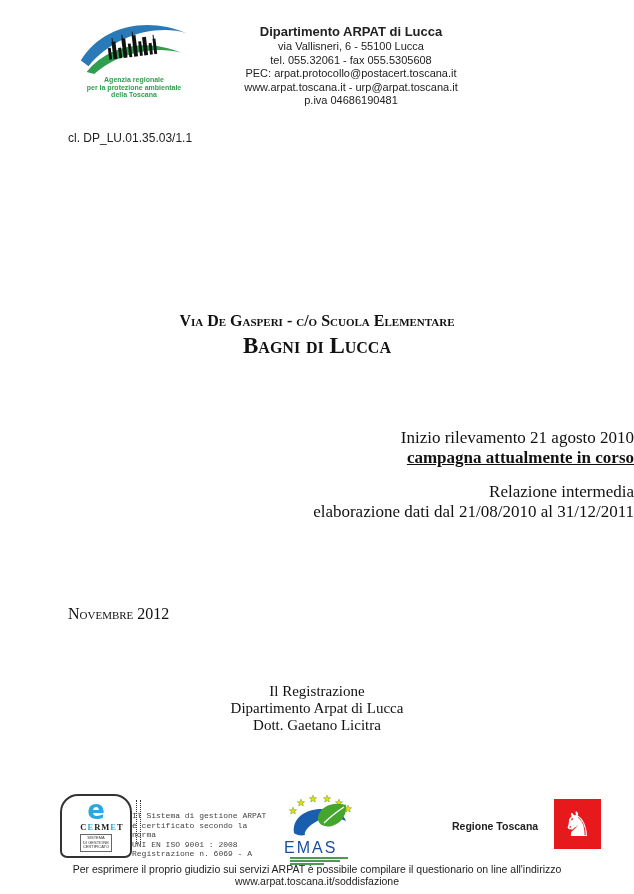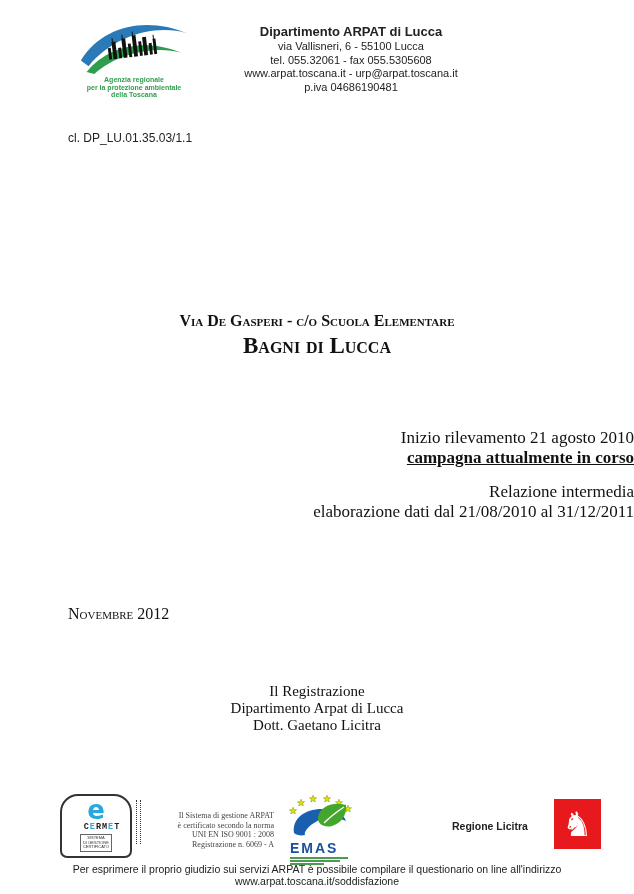--- a/index.html
+++ b/index.html
@@ -25,27 +25,27 @@
   .loc-3 { font-size:23px; line-height:28px; }
   
   .campaign-block { position:absolute; top:428px; left:0; width:100%; text-align:right; font-size:17px; line-height:20px; color:#111; }
   .campaign-status { font-weight:bold; text-decoration:underline; }
   .campaign-report { margin-top:14px;padding-left:16px; }
   .date-line { position:absolute; left:68px; top:605px; font-variant:small-caps; font-size:16px; color:#111; }
   .signature-block { position:absolute; top:683px; left:0; width:100%; text-align:center; font-size:15px; line-height:17px; color:#111; }
   
   .cermet { position:absolute; left:60px; top:794px; width:72px; height:64px; border:2px solid #333; border-radius:18px 18px 7px 7px; text-align:center; padding-top:1px; background:#fff; }
   .cermet-e { font-family:"DejaVu Sans",sans-serif; font-weight:bold; font-size:26px; line-height:26px; color:#29a8df; }
-  .cermet-name { font-family:Liberation Mono, monospace; font-weight:bold; font-size:8.5px; letter-spacing:1px; color:#222; line-height:9px;padding-left:12px; }
+  .cermet-name { font-family:Liberation Serif, serif; font-weight:bold; font-size:8.5px; letter-spacing:1px; color:#222; line-height:9px;padding-left:12px; }
   .cermet-name .blu { color:#29a8df; }
   .cermet-box { display:inline-block; border:1px solid #666; font-family:"Liberation Sans",sans-serif; font-size:4px; line-height:4.6px; color:#333; padding:1px 2px; margin-top:2px; white-space:pre-line; }
   .cermet-vtext { position:absolute; left:136px; top:800px; width:5px; height:44px; border-left:1px dotted #333; border-right:1px dotted #333; }
-  .cert-text { position:absolute; left:132px; top:811px; width:142px; text-align:right; font-family:Liberation Serif, serif; font-size:8px; line-height:9.5px; color:#444; }
+  .cert-text { position:absolute; left:132px; top:811px; width:142px; text-align:left; font-family:Liberation Mono, monospace; font-size:8px; line-height:9.5px; color:#444; }
   .emas { position:absolute; left:284px; top:795px; width:78px; text-align:left; }
-  .emas-name { font-family:"Liberation Sans",sans-serif; font-weight:bold; font-size:14px; letter-spacing:2px; color:#1a4f9e; line-height:14px; margin-left:6px; }
+  .emas-name { font-family:"Liberation Sans",sans-serif; font-weight:normal; font-size:16px; letter-spacing:2px; color:#1a4f9e; line-height:14px; margin-left:0; }
   .emas-lines { margin:2px 0 0 6px; }
   .emas-lines div { height:1.6px; background:#4d9a52; margin-bottom:1.6px; }
   .regione-label { position:absolute; left:452px; top:820px; font-family:"Liberation Sans",sans-serif; font-weight:bold; font-size:10.5px; color:#222; }
   .pegasus-box { position:absolute; left:554px; top:799px; width:47px; height:50px; background:#e8191c; display:flex; align-items:center; justify-content:center; }
   .pegasus-box span { color:#ffffff; font-family:"DejaVu Sans",sans-serif; font-size:34px; line-height:34px; }
   .feedback { position:absolute; top:863px; left:0; width:100%; text-align:center; font-family:"Liberation Sans",sans-serif; font-size:10.5px; color:#222; }
 </style>
 </head>
 <body>
 
@@ -74,20 +74,21 @@
     </svg>
     <div class="arpat-sub">Agenzia regionale
 per la protezione ambientale
 della Toscana</div>
   </div>
 
   <div class="contact">
     <div class="c-bold">Dipartimento ARPAT di Lucca</div>
     <div>via Vallisneri, 6 - 55100 Lucca</div>
     <div>tel. 055.32061 - fax 055.5305608</div>
+    <div>PEC: arpat.protocollo@postacert.toscana.it</div>
     <div>www.arpat.toscana.it - urp@arpat.toscana.it</div>
     <div>p.iva 04686190481</div>
   </div>
 
   <div class="class-code">cl. DP_LU.01.35.03/1.1</div>
 
 
   <div class="location-block">
     <div class="loc-2">Via De Gasperi - c/o Scuola Elementare</div>
     <div class="loc-3">Bagni di Lucca</div>
@@ -142,20 +143,20 @@
       <path d="M40,28 C46,22 54,16 60,12" stroke="#ffffff" stroke-width="1.4" fill="none"></path>
     </svg>
     <div class="emas-name">EMAS</div>
     <div class="emas-lines">
       <div style="width:58px;"></div>
       <div style="width:50px;"></div>
       <div style="width:34px;"></div>
     </div>
   </div>
 
-  <div class="regione-label">Regione Licitra</div>
+  <div class="regione-label">Regione Toscana</div>
   <div class="pegasus-box">
     <span>♞</span>
   </div>
 
   <div class="feedback">Per esprimere il proprio giudizio sui servizi ARPAT è possibile compilare il questionario on line all'indirizzo www.arpat.toscana.it/soddisfazione</div>
 
 </div>
 
 </body></html>

